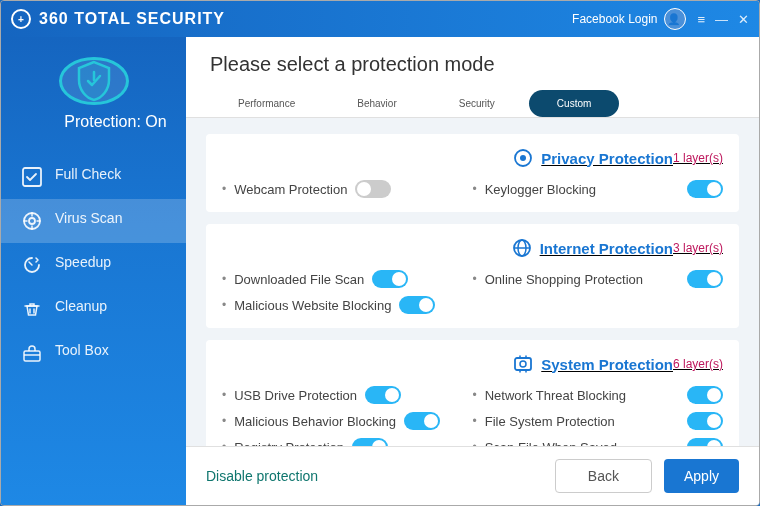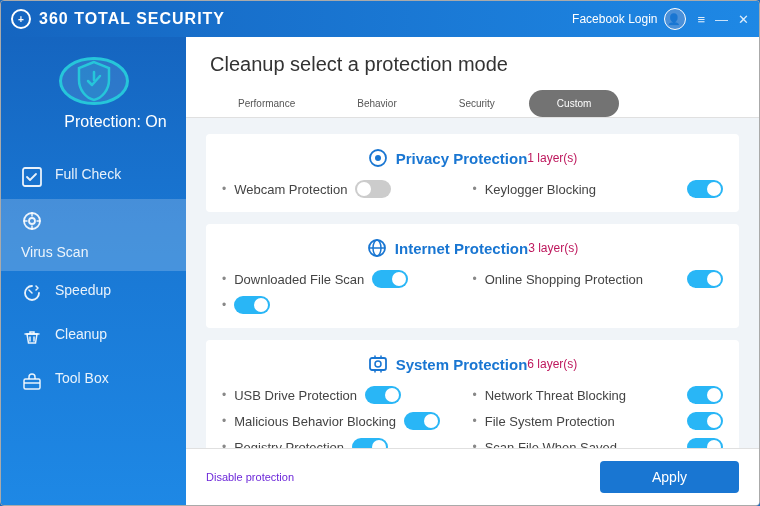--- a/index.html
+++ b/index.html
@@ -108,21 +108,21 @@
       width: 100%;
     }
     .sidebar-item {
       display: flex;
       gap: 12px;
       padding: 11px 20px;
       color: rgba(255,255,255,0.9);
       font-size: 14px;
       cursor: pointer;
     }
-    .sidebar-item.active { background: rgba(255,255,255,0.2); flex-direction: column; }
+    .sidebar-item.active { background: rgba(255,255,255,0.2); }
     .sidebar-icon { width: 22px; height: 22px; display: flex; align-items: center; justify-content: center; flex-shrink: 0; }
     .sidebar-version {
       margin-top: auto;
       padding: 10px;
       color: rgba(255,255,255,0.6);
       font-size: 11px;
       text-align: center;
       margin-bottom: 8px;
     }
 
@@ -154,21 +154,21 @@
     }
     .tab {
       padding: 8px 28px;
       font-size: 10px;
       color: #555;
       cursor: pointer;
       border-radius: 20px;
       margin-right: 6px;
     }
     .tab.active {
-      background: #737373;
+      background: #0c4a6e;
       color: white;
       border-radius: 20px;
     }
 
     
     .content-scroll {
       flex: 1;
       overflow-y: auto;
       padding: 16px 20px;
     }
@@ -178,22 +178,23 @@
     
     .section {
       background: white;
       border-radius: 4px;
       margin-bottom: 12px;
       padding: 14px 16px;
     }
     .section-header {
       display: flex;
       align-items: center;
-      justify-content: center;
+      justify-content: flex-end;
       margin-bottom: 12px;
+      text-decoration: underline;
     }
     .section-title {
       display: flex;
       align-items: center;
       gap: 8px;
       font-size: 15px;
       font-weight: 600;
       color: #1976d2;
     }
     .section-layers {
@@ -244,40 +245,40 @@
     .content-footer {
       background: white;
       border-top: 1px solid #e0e0e0;
       padding: 12px 20px;
       display: flex;
       align-items: center;
       justify-content: space-between;
       flex-shrink: 0;
     }
     .disable-link {
-      color: #6d28d9;
-      font-size: 11px;
+      color: #0f766e;
+      font-size: 14px;
       cursor: pointer;
       text-decoration: none;
     }
     .footer-buttons {
       display: flex;
       gap: 12px;
     }
     .btn-back {
       padding: 8px 32px;
       border: 1px solid #ccc;
       border-radius: 4px;
       background: white;
       color: #555;
       font-size: 14px;
       cursor: pointer;
     }
     .btn-apply {
-      padding: 8px 52px;
+      padding: 8px 20px;
       border: none;
       border-radius: 4px;
       background: #1976d2;
       color: white;
       font-size: 14px;
       cursor: pointer;
     }
   </style>
 </head>
 <body>
@@ -365,21 +366,21 @@
           <span>Tool Box</span>
         </div>
       </nav>
 
       <div class="sidebar-version" style="margin-top: auto; padding-top: 180px;">5.2.0.1042</div>
     </div>
 
     <div class="content-area">
 
       <div class="content-header">
-        <div class="header-title">Cleanup select a protection mode</div>
+        <div class="header-title">Please select a protection mode</div>
         <div class="tabs">
           <div class="tab">Performance</div>
           <div class="tab">Behavior</div>
           <div class="tab">Security</div>
           <div class="tab active">Custom</div>
         </div>
       </div>
 
       <div class="content-scroll">
 
@@ -442,20 +443,21 @@
               <span class="bullet">•</span>
               <span>Online Shopping Protection</span>
               <div class="toggle" style="margin-left:auto;">
                 <div class="toggle-track on">
                     <div class="toggle-thumb"></div>
                   </div>
               </div>
             </div>
             <div class="section-row">
               <span class="bullet">•</span>
+              <span>Malicious Website Blocking</span>
               <div class="toggle">
                 <div class="toggle-track on">
                     <div class="toggle-thumb"></div>
                   </div>
               </div>
             </div>
           </div>
         </div>
 
         <div class="section">
@@ -527,18 +529,19 @@
             </div>
 
           </div>
         </div>
 
       </div>
 
       <div class="content-footer">
         <a class="disable-link">Disable protection</a>
         <div class="footer-buttons">
+          <button class="btn-back">Back</button>
           <button class="btn-apply">Apply</button>
         </div>
       </div>
     </div>
   </div>
 </div>
 
 </body></html>

